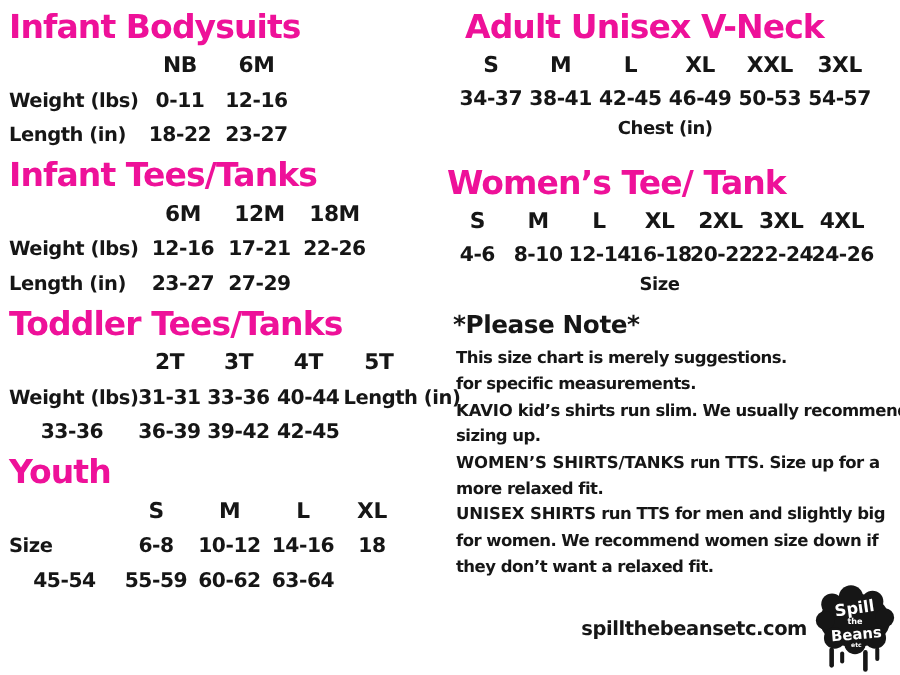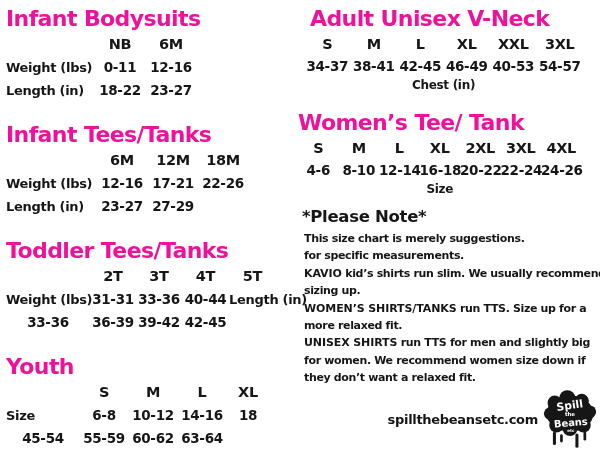--- a/index.html
+++ b/index.html
@@ -12,21 +12,21 @@
     padding-left:22px;
   }
   .col { position:absolute; top:6px; }
   .col.left  { left:6px;  width:278px; }
   .col.right { left:298px; width:312px; }
 
   .hd {
     margin:0; font-size:22px; line-height:26px; color:var(--accent);
     letter-spacing:-0.6px; white-space:nowrap; font-weight:bold;
   }
-  .sec { margin-top:20px; }
+  .sec { margin-top:3px; }
   .sec.first { margin-top:0; }
 
   .tbl { display:grid; margin-top:1px; }
   .c   { line-height:23px; text-align:center; font-size:13.5px; white-space:nowrap; letter-spacing:-0.3px; }
   .ch  { font-size:14.5px; }
   .lbl { text-align:left; font-size:13px; }
   .measure { grid-column:1/-1; font-size:12px; line-height:17px; text-align:center; letter-spacing:-0.3px; }
 
   .t-bodysuits { grid-template-columns:90px 48px 54px; }
   .t-infant    { grid-template-columns:90px 52px 50px 50px; }
@@ -144,21 +144,21 @@
         <div class="c ch">S</div>
         <div class="c ch">M</div>
         <div class="c ch">L</div>
         <div class="c ch">XL</div>
         <div class="c ch">XXL</div>
         <div class="c ch">3XL</div>
         <div class="c">34-37</div>
         <div class="c">38-41</div>
         <div class="c">42-45</div>
         <div class="c">46-49</div>
-        <div class="c">40-53</div>
+        <div class="c">50-53</div>
         <div class="c">54-57</div>
         <div class="measure">Chest (in)</div>
       </div>
     </section>
 
     <section class="sec" style="margin-top:16px;">
       <h2 class="hd">Women’s Tee/ Tank</h2>
       <div class="tbl t-women">
         <div class="c ch">S</div>
         <div class="c ch">M</div>

